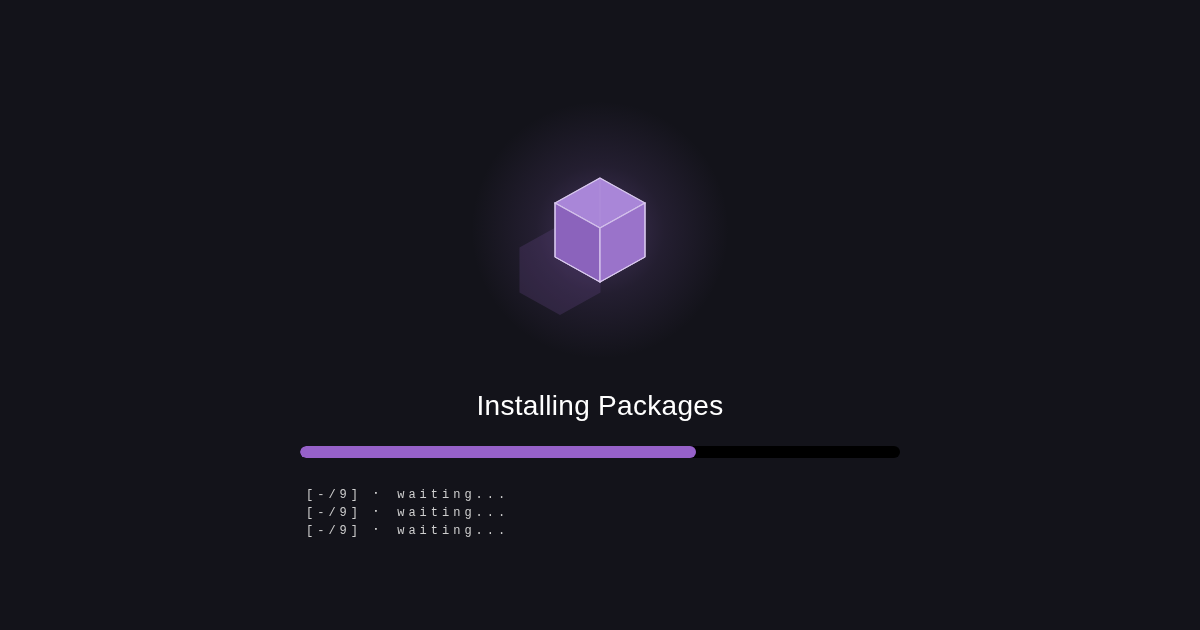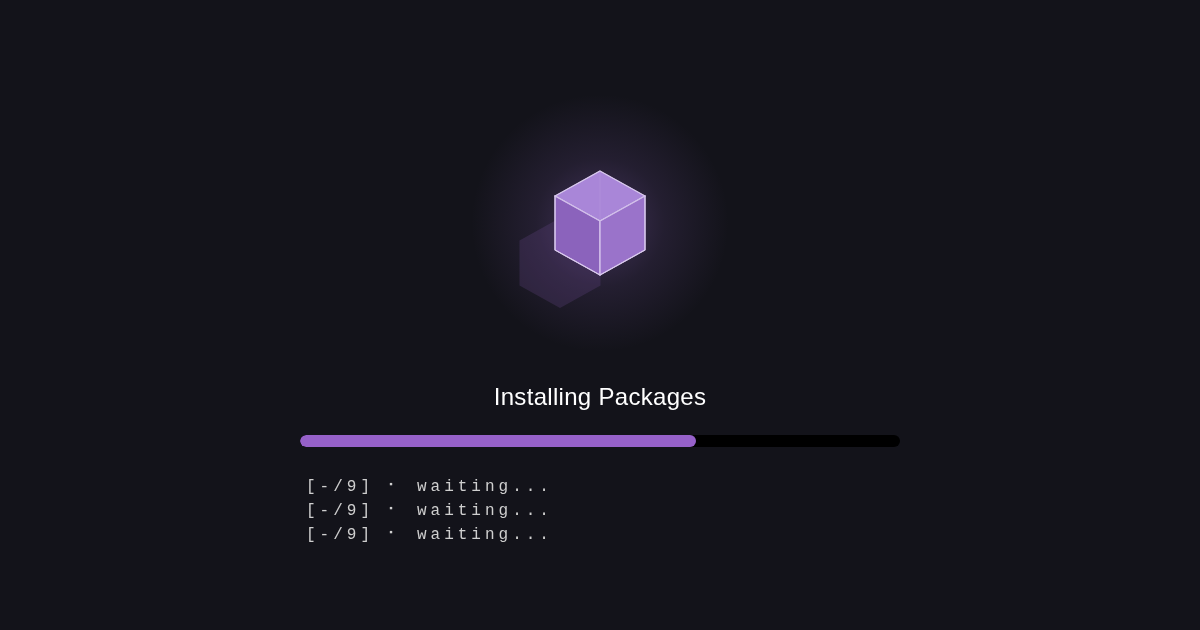--- a/index.html
+++ b/index.html
@@ -44,21 +44,21 @@
       opacity: 0.25;
     }
     .cube {
       position: relative;
       width: 110px;
       height: 120px;
       z-index: 2;
     }
     .title {
       color: #ffffff;
-      font-size: 24px;
+      font-size: 28px;
       font-weight: 400;
       margin-bottom: 24px;
       letter-spacing: 0.3px;
     }
     .progress-bar {
       width: 600px;
       height: 12px;
       background: #000000;
       border-radius: 6px;
       overflow: hidden;
@@ -66,21 +66,21 @@
     }
     .progress-fill {
       height: 100%;
       background: #9661c9;
       border-radius: 6px;
       width: 66%;
     }
     .log-lines {
       width: 600px;
       font-family: "Courier New", Courier, monospace;
-      font-size: 16px;
+      font-size: 12px;
       color: #cfcfcf;
       letter-spacing: 4px;
       line-height: 1.5;
       padding-left: 6px;
     }
     .log-line {
       white-space: pre;
     }
   </style>
 </head>

